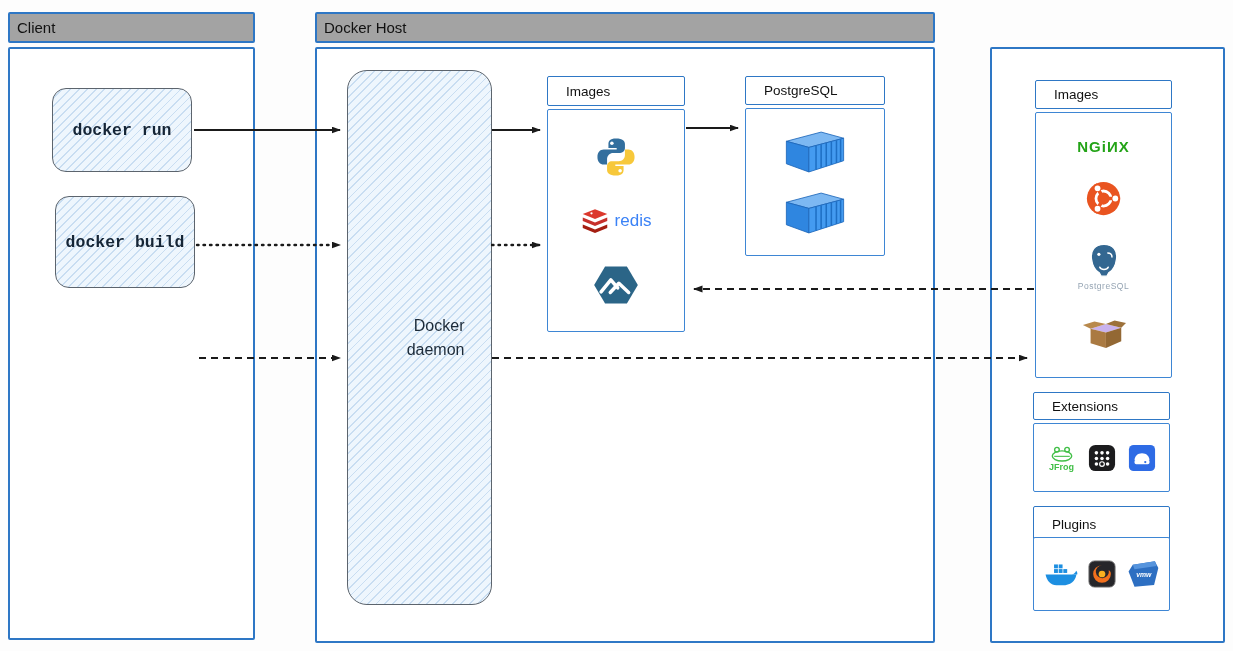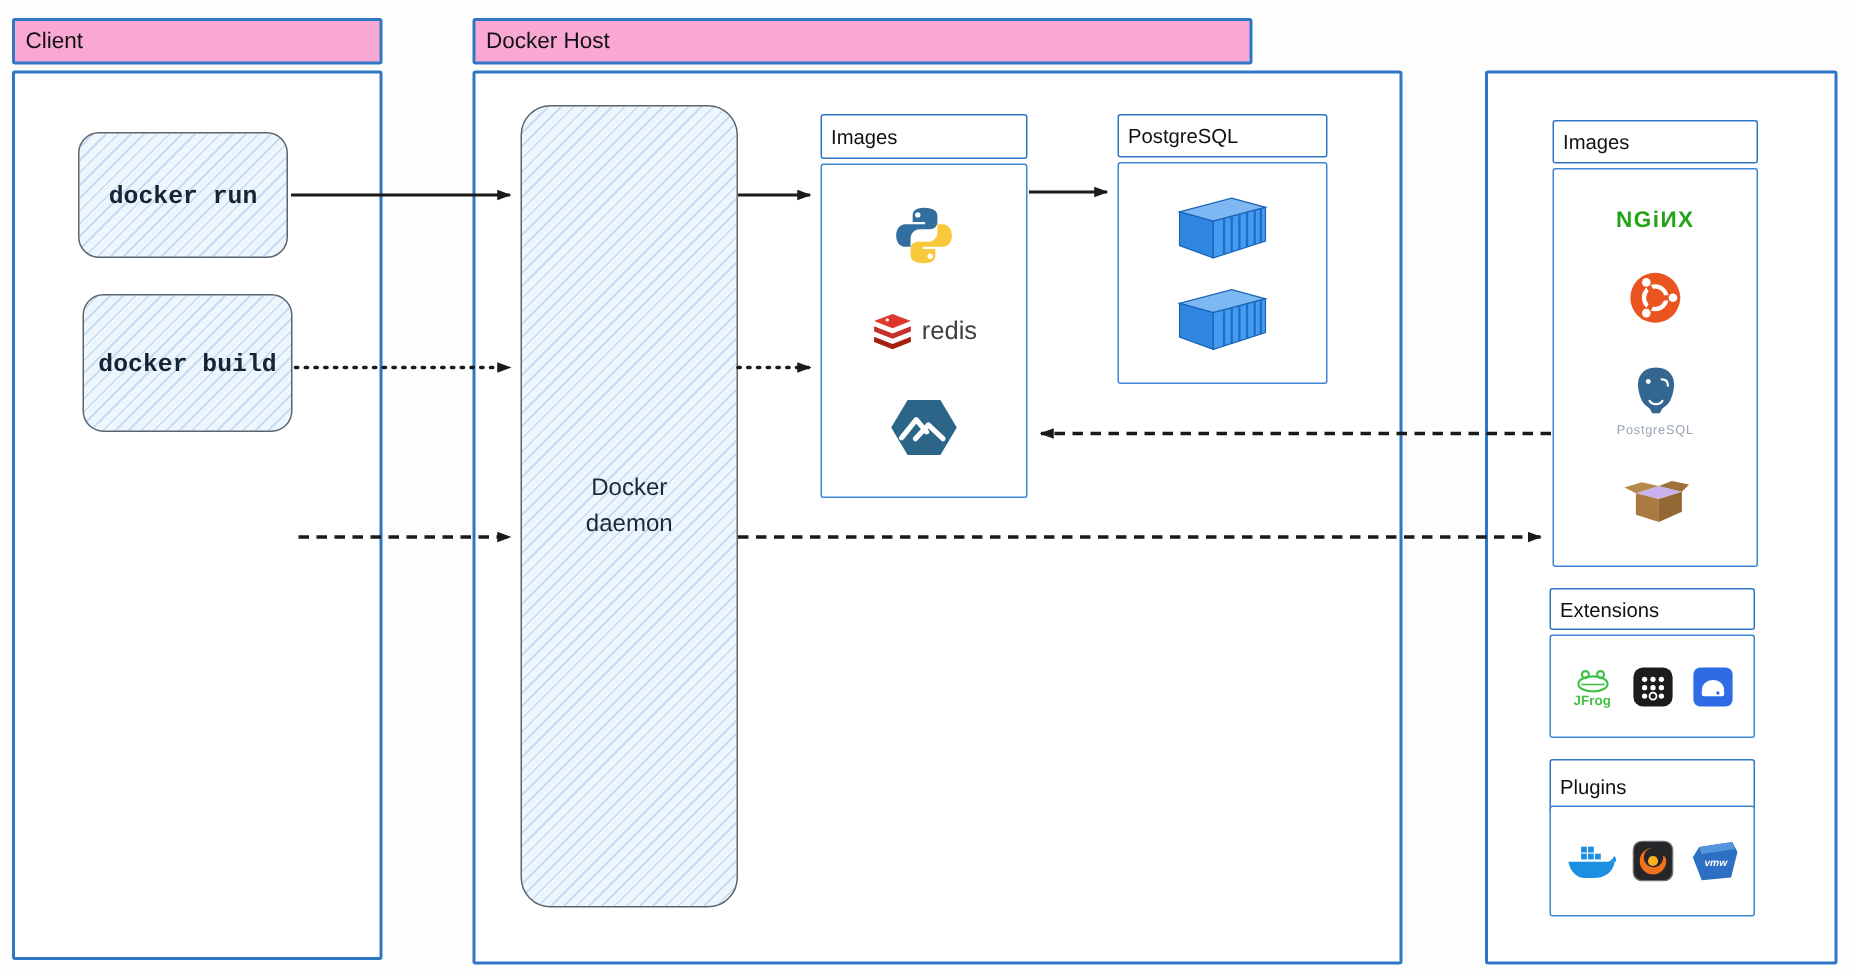--- a/index.html
+++ b/index.html
@@ -1,33 +1,33 @@
 <!DOCTYPE html>
 <html><head>
 <meta charset="utf-8">
 <style>
   html,body{margin:0;padding:0;background:#ffffff;}
   .frame{position:relative;width:1233px;height:651px;background:#fdfdfd;
          font-family:"Liberation Sans",sans-serif;color:#111;overflow:hidden;}
   .outline{position:absolute;border:2px solid #2e77c5;background:#ffffff;box-sizing:border-box;border-radius:2px;}
-  .titlebox{position:absolute;border:2px solid #2e77c5;background:#f9a8d4;box-sizing:border-box;
+  .titlebox{position:absolute;border:2px solid #2e77c5;background:#a3a3a3;box-sizing:border-box;
             display:flex;align-items:center;padding-left:7px;font-size:15px;border-radius:2px;}
   .paneltitle{position:absolute;border:1.6px solid #2e77c5;background:#ffffff;box-sizing:border-box;
-              display:flex;align-items:center;padding-left:6px;font-size:13.5px;border-radius:2px;}
+              display:flex;align-items:center;padding-left:18px;font-size:13.5px;border-radius:2px;}
   .panelbox{position:absolute;border:1.6px solid #3e86d4;background:#ffffff;box-sizing:border-box;border-radius:2px;}
   .sketch{position:absolute;box-sizing:border-box;border:1.6px solid #5c646d;border-radius:14px;
           background-color:#eef6fd;
           background-image:repeating-linear-gradient(135deg,rgba(130,175,220,0.35) 0px,rgba(130,175,220,0.35) 1.2px,transparent 1.2px,transparent 6px);}
   .cmd{display:flex;align-items:center;justify-content:center;
        font-family:"Liberation Mono","DejaVu Sans Mono",monospace;font-size:16.5px;font-weight:700;color:#152536;}
   .daemon{display:flex;align-items:center;justify-content:center;text-align:center;
           font-size:16px;color:#1c2a38;border-radius:20px;line-height:1.45;}
   .stackcol{display:flex;flex-direction:column;align-items:center;justify-content:space-around;}
   .row{display:flex;align-items:center;justify-content:center;gap:6px;}
-  .redis-word{font-size:17px;color:#404040;font-family:"Liberation Sans",sans-serif;}
+  .redis-word{font-size:17px;color:#3b82f6;font-family:"Liberation Sans",sans-serif;}
   .nginx-word{font-size:15px;font-weight:700;letter-spacing:1px;color:#23a317;}
   .pg-caption{font-size:8.5px;color:#95a4b3;margin-top:1px;letter-spacing:.5px;}
   .jfrog-word{font-size:9px;font-weight:700;color:#41bf47;margin-top:-2px;}
   svg.overlay{position:absolute;left:0;top:0;pointer-events:none;}
   .icon{display:block;}
 </style>
 </head>
 <body>
 
 <div class="frame">
@@ -37,27 +37,27 @@
   </div>
   <div class="outline" style="left:8px;top:47px;width:247px;height:593px;"></div>
 
   <div class="sketch cmd" style="left:52px;top:88px;width:140px;height:84px;">
     <span>docker run</span>
   </div>
   <div class="sketch cmd" style="left:55px;top:196px;width:140px;height:92px;">
     <span>docker build</span>
   </div>
 
-  <div class="titlebox" style="left:315px;top:12px;width:520px;height:31px;">
+  <div class="titlebox" style="left:315px;top:12px;width:620px;height:31px;">
     <span>Docker Host</span>
   </div>
   <div class="outline" style="left:315px;top:47px;width:620px;height:596px;"></div>
 
   <div class="sketch daemon" style="left:347px;top:70px;width:145px;height:535px;">
-    <span style="width:90px;">Docker daemon</span>
+    <span style="width:90px;text-align:right;">Docker daemon</span>
   </div>
 
   <div class="paneltitle" style="left:547px;top:76px;width:138px;height:30px;">
     <span>Images</span>
   </div>
   <div class="panelbox stackcol" style="left:547px;top:109px;width:138px;height:223px;padding:10px 0;">
 
     <svg class="icon" width="44" height="44" viewBox="0 0 64 64">
       <path fill="#336f9e" d="M32 5c-9 0-11 4-11 8v6h12v2H14c-5 0-9 4-9 11s4 11 9 11h5v-8c0-5 4-9 9-9h10c4 0 7-3 7-7v-6c0-4-3-8-13-8z"></path>
       <circle cx="26" cy="12" r="2.6" fill="#fff"></circle>

